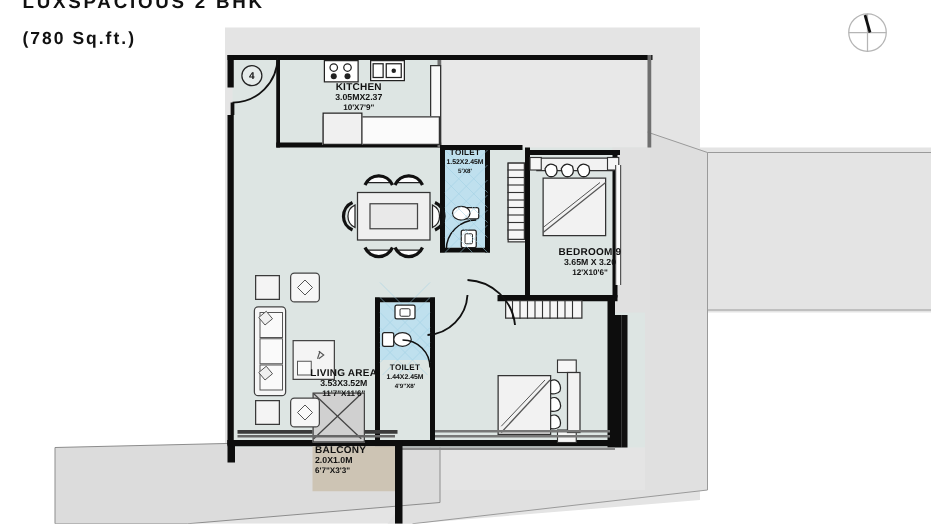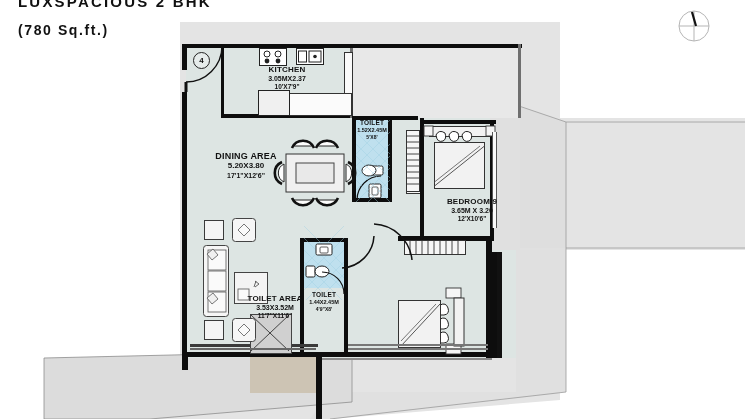--- a/index.html
+++ b/index.html
@@ -352,25 +352,20 @@
     <div class="abs" style="left:348px;top:348px;width:140px;height:1.5px;background:#777;"></div>
 
     <div class="abs" style="left:492px;top:132px;width:3px;height:96px;background:#fafafa;border-left:1px solid #555;border-right:1px solid #555;"></div>
 
     <div class="lbl md" style="left:225px;top:66px;width:124px;">
       <span class="n">KITCHEN</span>
       <span class="d1">3.05MX2.37</span>
       <span class="d2">10'X7'9"</span>
     </div>
 
-    <div class="lbl" style="left:190px;top:152px;width:112px;">
-      <span class="n">DINING AREA</span>
-      <span class="d1">5.20X3.80</span>
-      <span class="d2">17'1"X12'6"</span>
-    </div>
 
     <div class="lbl sm" style="left:350px;top:120px;width:44px;">
       <span class="n">TOILET</span>
       <span class="d1">1.52X2.45M</span>
       <span class="d2">5'X8'</span>
     </div>
 
     <div class="lbl md" style="left:424px;top:198px;width:96px;">
       <span class="n">BEDROOM 9</span>
       <span class="d1">3.65M X 3.20</span>
@@ -378,20 +373,25 @@
     </div>
 
     <div class="lbl sm" style="left:300px;top:292px;width:48px;">
       <span class="n">TOILET</span>
       <span class="d1">1.44X2.45M</span>
       <span class="d2">4'9"X8'</span>
     </div>
 
 
     <div class="lbl md" style="left:222px;top:295px;width:106px;">
-      <span class="n">TOILET AREA</span>
+      <span class="n">LIVING AREA</span>
       <span class="d1">3.53X3.52M</span>
       <span class="d2">11'7"X11'6"</span>
     </div>
 
+    <div class="lbl md" style="left:248px;top:356px;width:66px;text-align:left;padding-left:4px;">
+      <span class="n">BALCONY</span>
+      <span class="d1">2.0X1.0M</span>
+      <span class="d2">6'7"X3'3"</span>
+    </div>
 
   </div>
 </div>
 
 </body></html>

